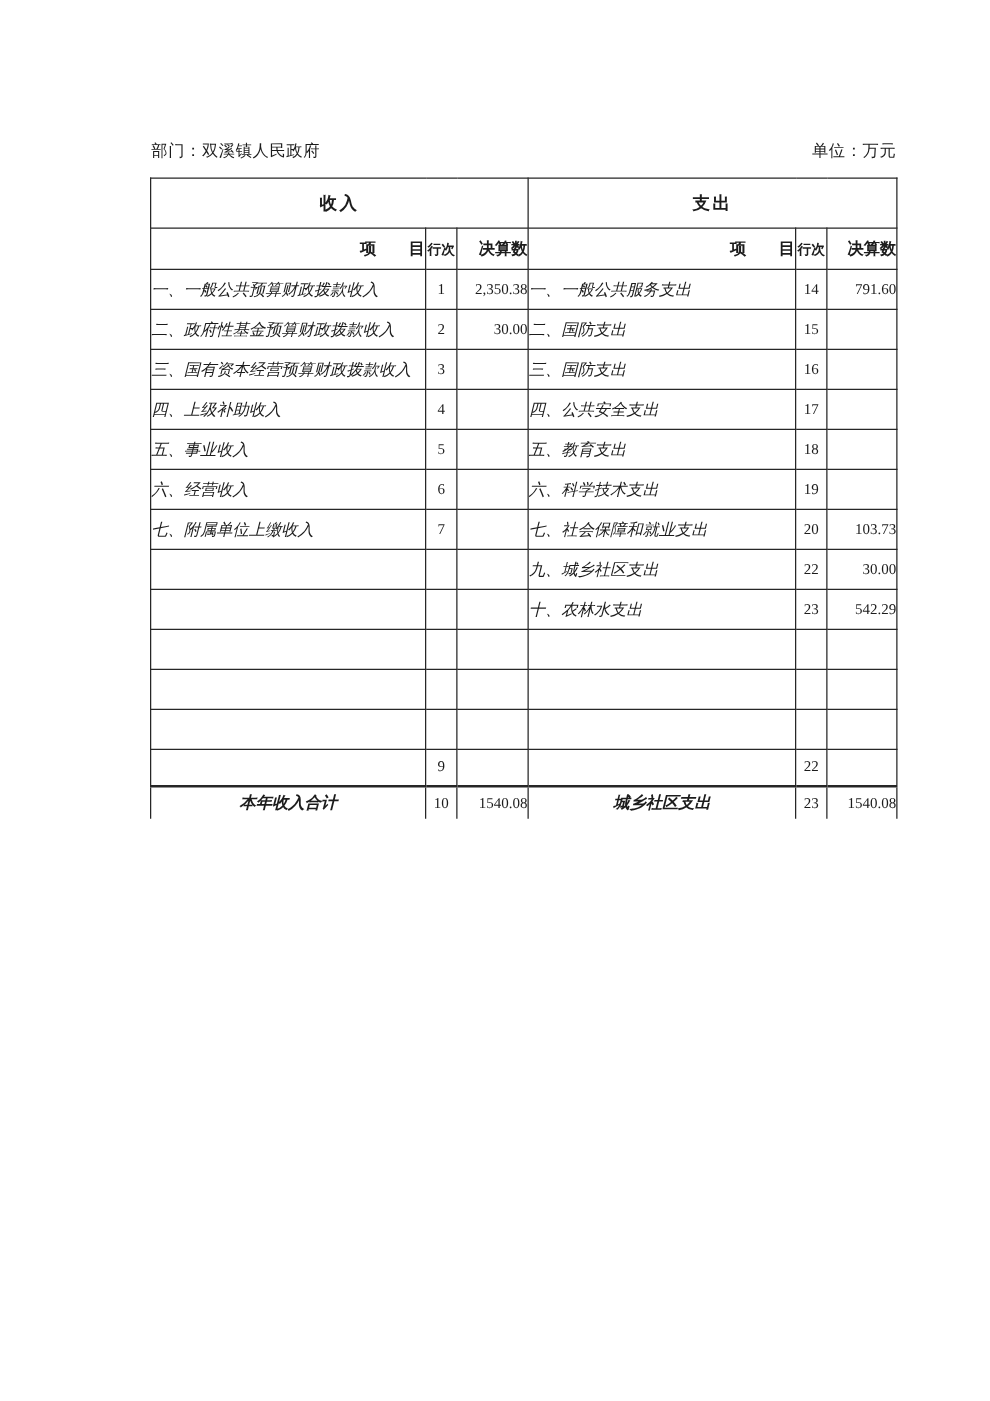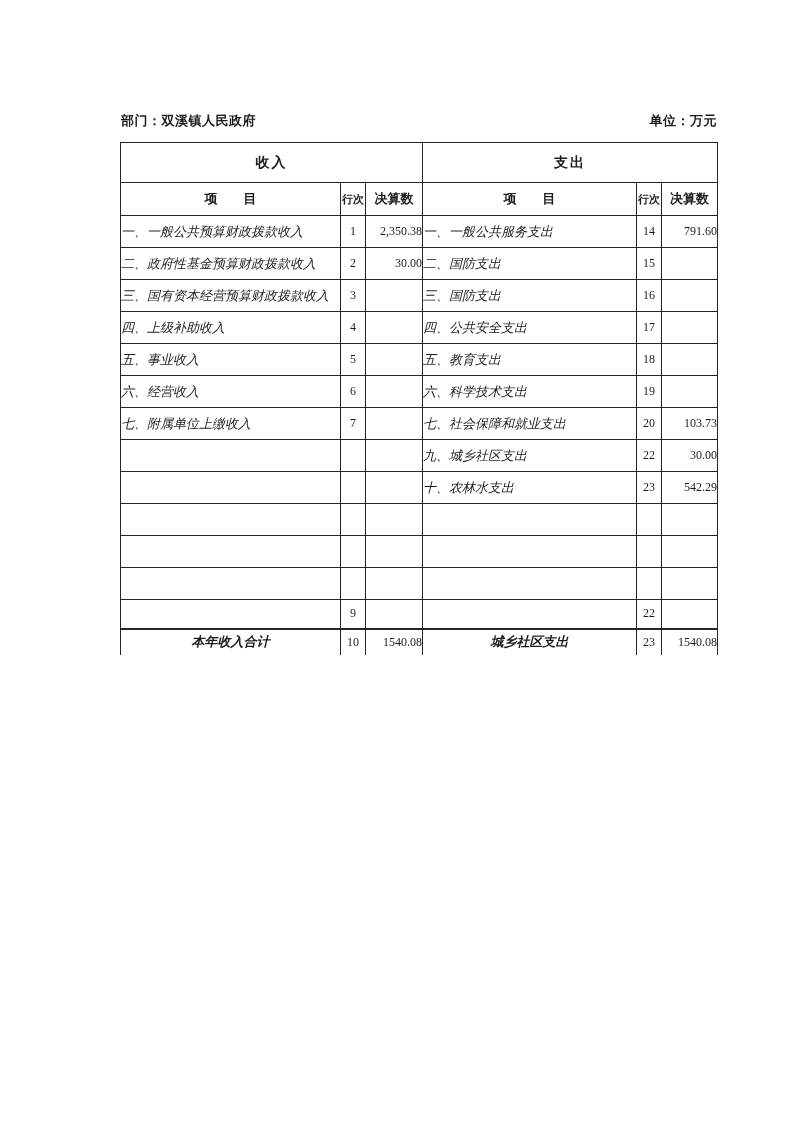--- a/index.html
+++ b/index.html
@@ -17,21 +17,21 @@
     overflow: hidden;
   }
   .meta-row {
     position: absolute;
     top: 112px;
     left: 121px;
     width: 596px;
     display: flex;
     justify-content: space-between;
     font-size: 13px;
-    font-weight: bold;
+    font-weight: normal;
     letter-spacing: 0.5px;
     align-items: flex-end;
   }
   table.budget {
     position: absolute;
     left: 120px;
     top: 142px;
     width: 597px;
     border-collapse: collapse;
     table-layout: fixed;
@@ -47,21 +47,21 @@
   }
   .sec-head {
     font-size: 14px;
     font-weight: bold;
     text-align: center;
     letter-spacing: 2px;
   }
   .col-head {
     font-size: 13px;
     font-weight: bold;
-    text-align: center;
+    text-align: right;
   }
   .rowno-head {
     font-size: 11px;
     font-weight: bold;
     text-align: center;
     letter-spacing: 0;
   }
   .item {
     text-align: left;
     padding-left: 4px;

